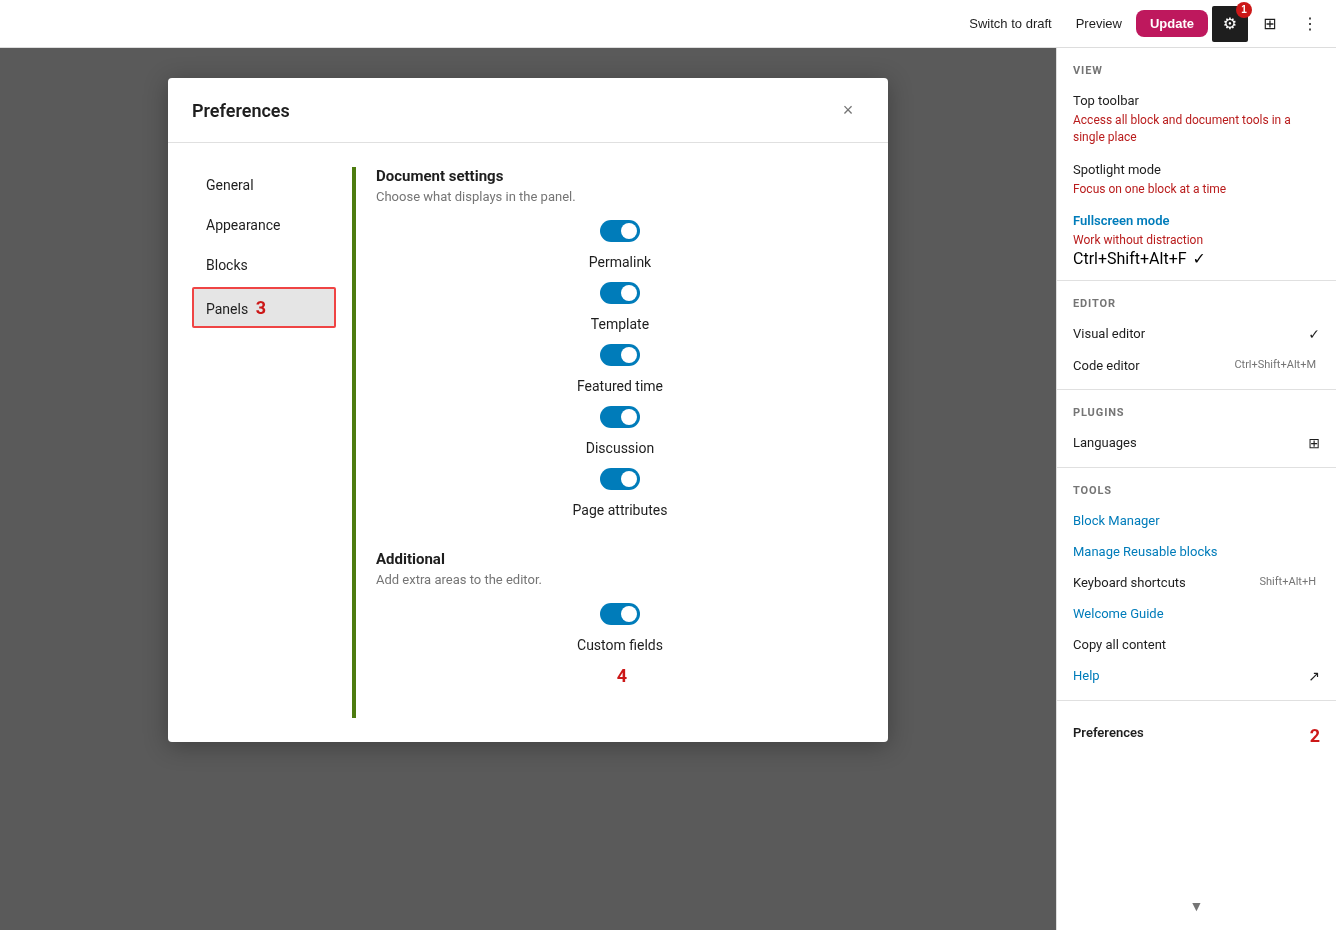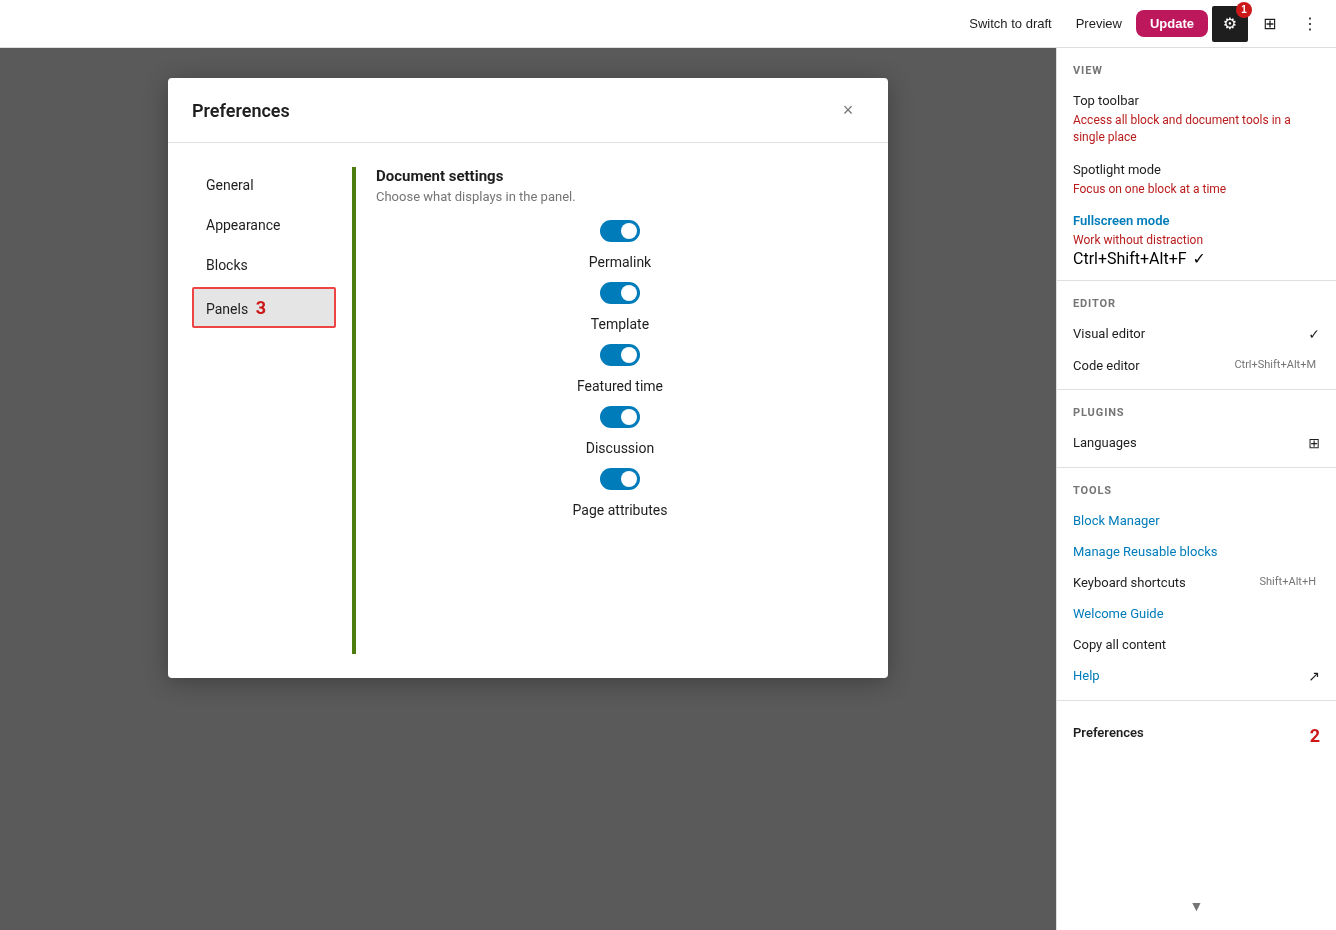--- a/index.html
+++ b/index.html
@@ -517,16 +517,29 @@
 
           <div class="toggle-row">
             <label class="toggle-switch">
               <input type="checkbox" checked="" style="">
               <div class="toggle-track"></div>
             </label>
             <span class="toggle-label">Page attributes</span>
           </div>
         </div>
 
+        <div class="content-section">
+          <div class="content-section-title">Additional</div>
+          <div class="content-section-sub">Add extra areas to the editor.</div>
+
+          <div class="toggle-row">
+            <label class="toggle-switch">
+              <input type="checkbox" checked="" style="">
+              <div class="toggle-track"></div>
+            </label>
+            <span class="toggle-label">Custom fields</span>
+            <span class="badge-red">4</span>
+          </div>
+        </div>
       </div>
     </div>
   </div>
 </div>
 
 </body></html>

